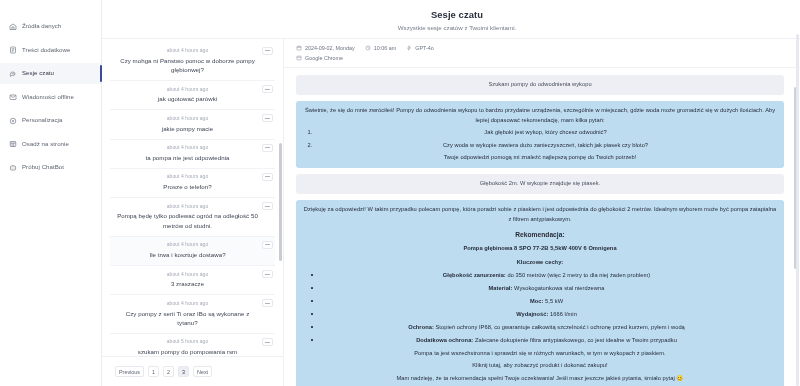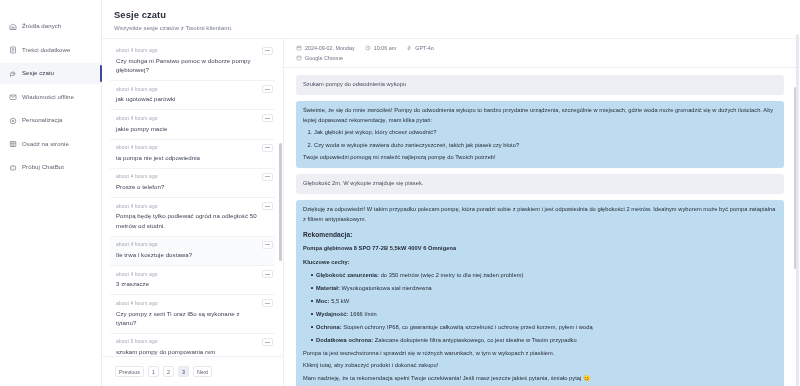--- a/index.html
+++ b/index.html
@@ -5,21 +5,21 @@
   * { box-sizing: border-box; }
   html, body {
     margin: 0; padding: 0;
     width: 800px; height: 386px;
     overflow: hidden;
     background: #ffffff;
     font-family: "Liberation Sans", sans-serif;
     color: #3c4257;
     -webkit-font-smoothing: antialiased;
   }
-  #app { display: flex; width: 800px; height: 386px; }
+  #app { display: flex; width: 800px; height: 386px; text-align: center; }
 
   
   .sidebar {
     width: 102px; min-width: 102px; height: 386px;
     background: #ffffff;
     border-right: 1px solid #eaecf2;
     padding-top: 16px;
     position: relative;
   }
   .nav-item {

